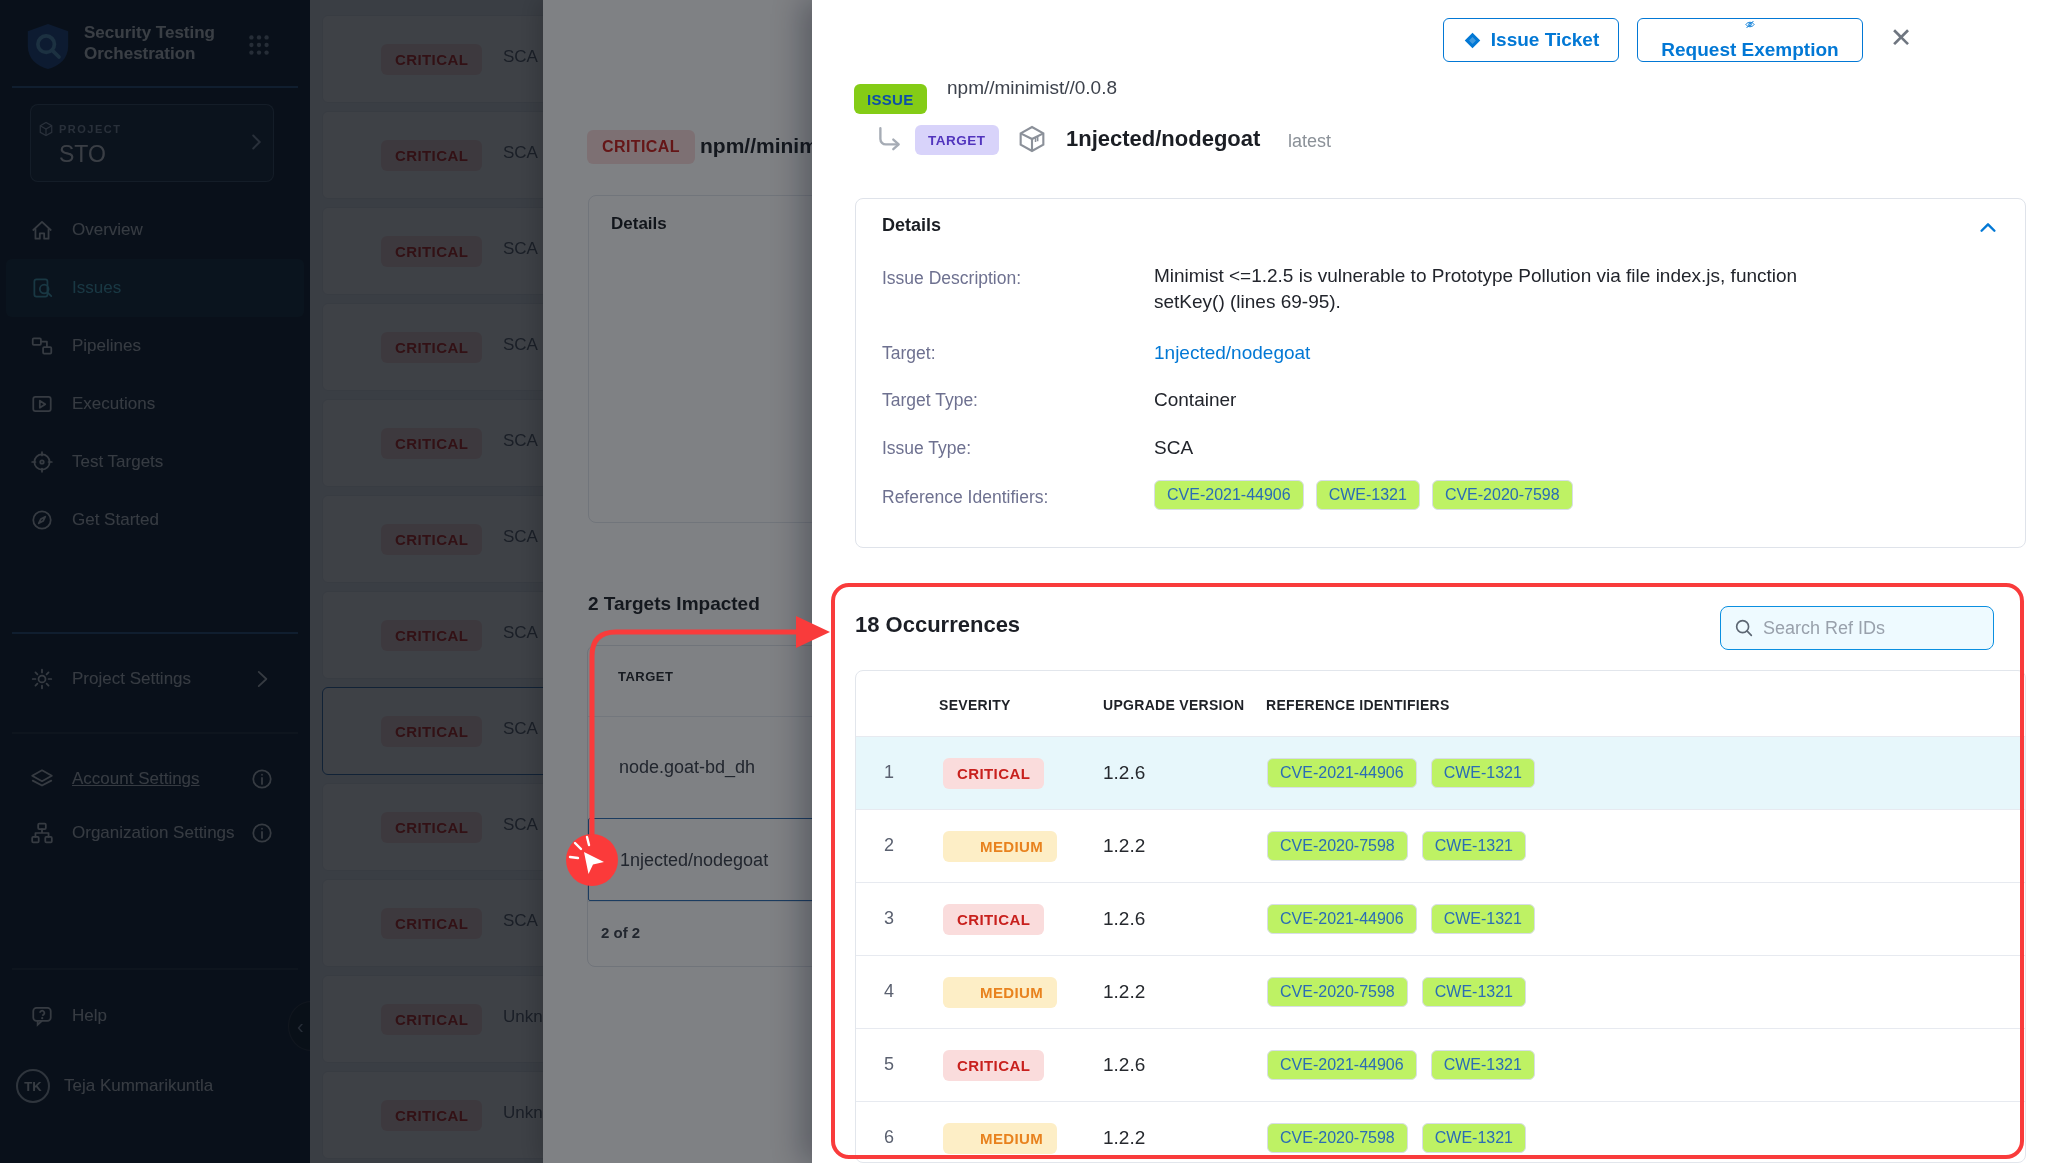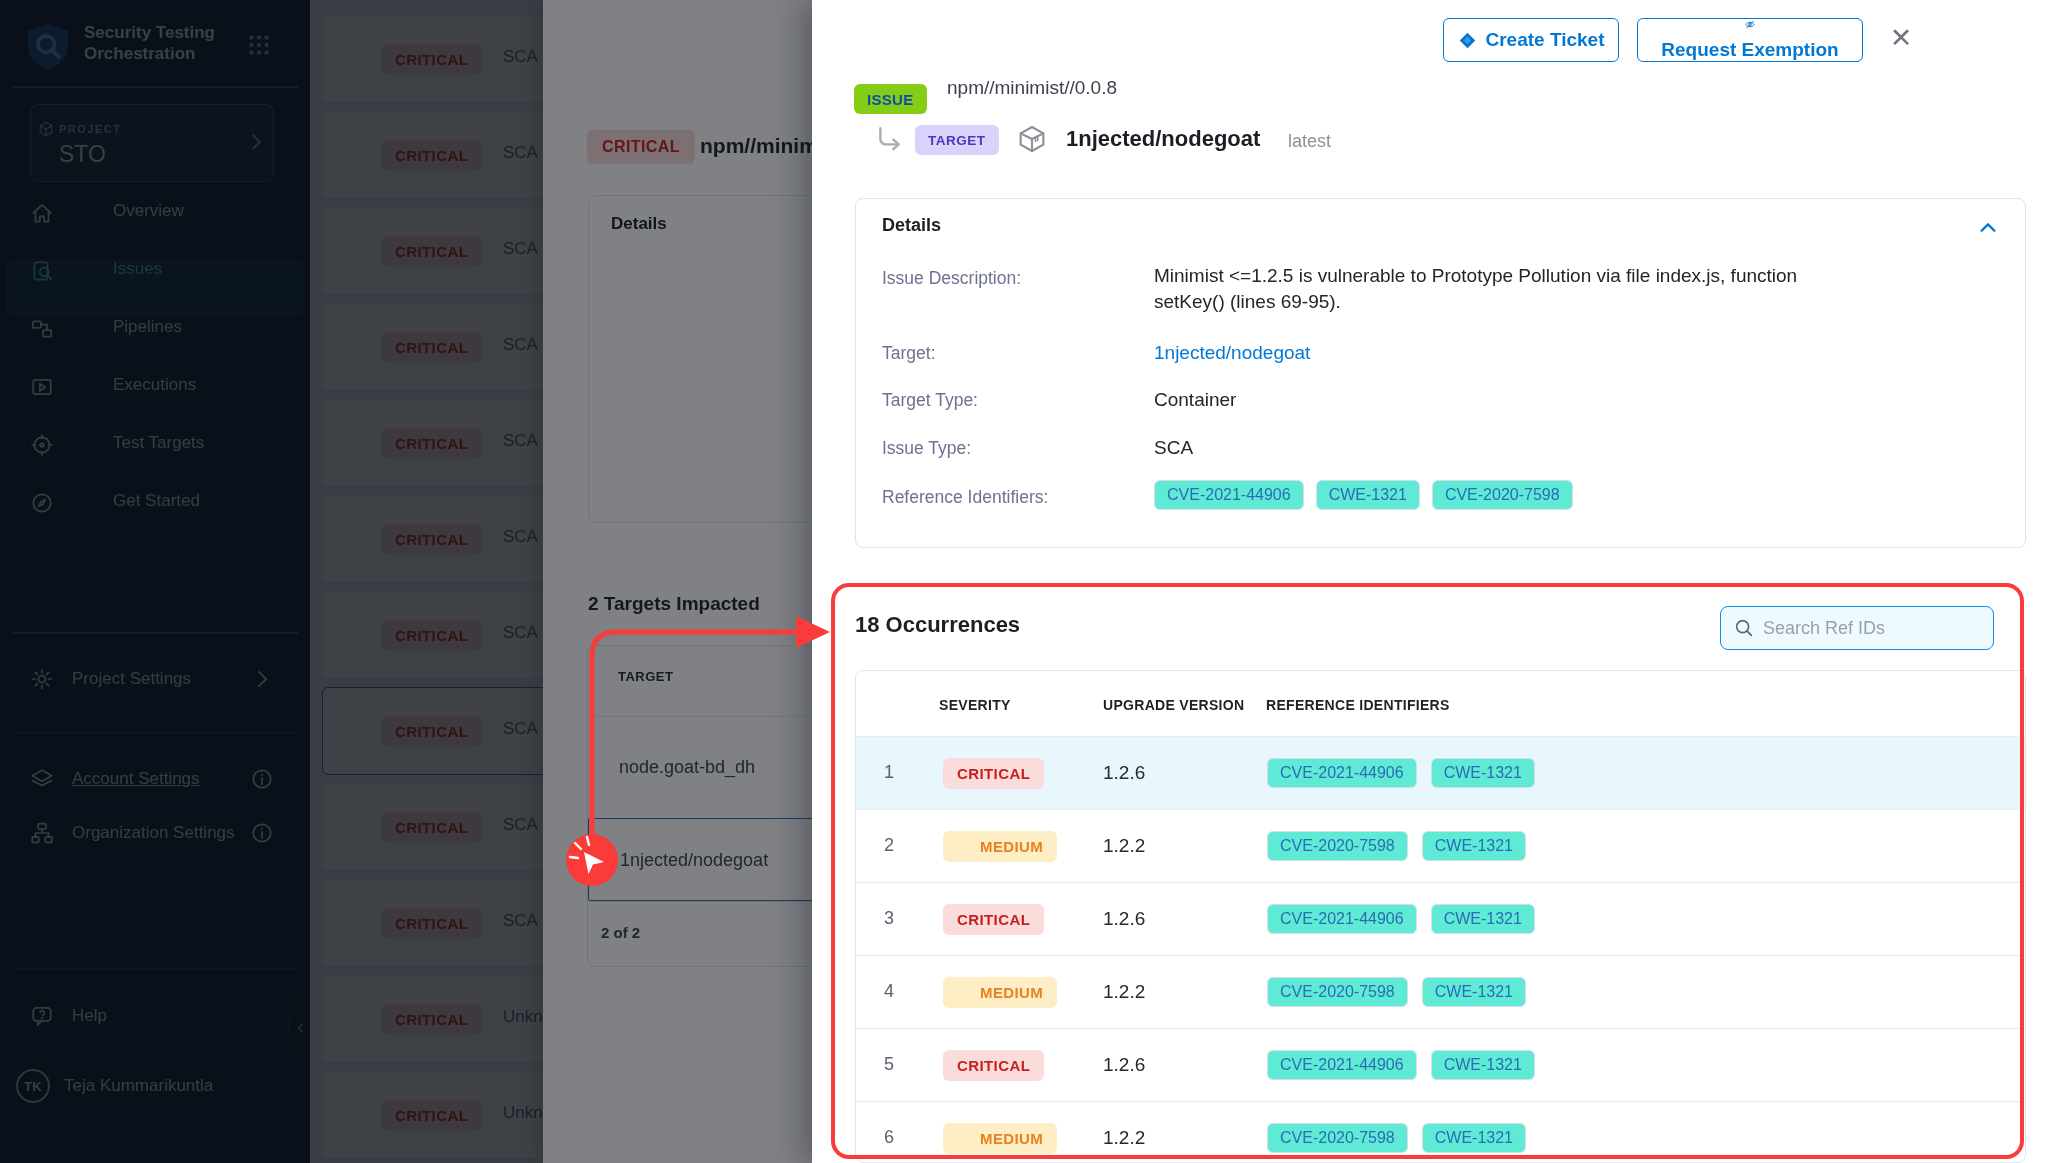--- a/index.html
+++ b/index.html
@@ -13,22 +13,22 @@
   .sb-logo { left:26px; top:22px; width:44px; height:48px; }
   .sb-title { left:84px; top:22px; width:180px; font-size:17px; font-weight:700;
               color:#eef3f9; line-height:21px; }
   .sb-grid { left:246px; top:32px; }
   .sb-div { left:12px; height:2px; background:#2a5d96; width:286px; }
   .proj-card { left:30px; top:104px; width:244px; height:78px; border:1px solid rgba(170,200,235,.3);
                background:rgba(130,170,220,.08); border-radius:8px; }
   .proj-label { left:58px; top:122px; font-size:11px; letter-spacing:1.5px; color:#9db1c7; font-weight:700; }
   .proj-name { left:58px; top:142px; font-size:23px; color:#edf2f8; }
   .nav { left:0; top:201px; width:310px; }
-  .nav-item { position:relative; height:58px; display:flex; align-items:flex-start; padding-left:30px;
-              color:#dbe3ec; font-size:17px;gap:41px; }
+  .nav-item { position:relative; height:58px; display:flex; align-items:center; padding-left:30px;
+              color:#dbe3ec; font-size:17px; }
   .nav-item .ic { width:24px; height:24px; margin-right:18px; flex:0 0 auto; }
   .nav-item.active { background:rgba(80,205,240,.10); border-radius:6px; margin:0 6px; padding-left:24px;
                      color:#52d3f2; }
   .set-item { width:310px; height:58px; display:flex; align-items:center; padding-left:30px;
               color:#dbe3ec; font-size:17px; position:absolute; }
   .set-item .ic { width:24px; height:24px; margin-right:18px; }
   .set-item .trail { position:absolute; right:36px; }
   .sb-help { left:0; top:987px; width:310px; height:58px; display:flex; align-items:center;
              padding-left:30px; color:#dbe3ec; font-size:17px; }
   .sb-help .ic { width:24px; height:24px; margin-right:18px; }
@@ -103,21 +103,21 @@
   .target-title { left:254px; top:126px; font-size:22px; font-weight:700; color:#1b1e24; }
   .target-tag { left:476px; top:131px; font-size:18px; color:#8b9198; }
 
   .det-card { left:43px; top:198px; width:1171px; height:350px; border:1px solid #dfe3ea; border-radius:8px; }
   .det-title { position:absolute; left:26px; top:16px; font-size:18px; font-weight:700; color:#1b1e24; }
   .det-chev { position:absolute; right:26px; top:18px; }
   .det-label { position:absolute; left:26px; font-size:17.5px; color:#6e7190; }
   .det-val { position:absolute; left:298px; font-size:19px; color:#22252c; line-height:26px; }
   .det-link { color:#0278d5; }
   .chip-row { position:absolute; left:298px; display:flex; gap:12px; }
-  .ref-chip { height:30px; padding:4px 12px; display:inline-flex; align-items:center; background:#5eead4;
+  .ref-chip { height:30px; padding:4px 12px; display:inline-flex; align-items:center; background:#bef264;
               border:1px solid #d7dde7; border-radius:6px; font-size:16px; color:#2a6cb5; white-space:nowrap; }
 
   .occ-h { left:43px; top:612px; font-size:22px; font-weight:700; color:#1c1f26; }
   .search-box { left:908px; top:606px; width:274px; height:44px; border:1.5px solid #0b8fe0; border-radius:8px;
                 background:#eefaff; display:flex; align-items:center; padding:0 12px; gap:8px; }
   .search-box input { border:none; outline:none; background:transparent; font-size:18px; width:200px;
                       color:#3c424c; font-family:"Liberation Sans", sans-serif; }
   .search-box input::placeholder { color:#99a1ac; }
 
   .occ-card { left:43px; top:670px; width:1171px; height:493px; border:1px solid #e2e6ec;
@@ -403,21 +403,21 @@
 
   <div class="abs overlay2"></div>
 
   <section class="abs drawer">
 
     <button class="btn btn-create">
       <svg class="icon" viewBox="0 0 22 22" width="19" height="19">
         <path d="M11 2 L20 11 L11 20 L2 11 Z" fill="#0278d5"></path>
         <path d="M11 7 L15 11 L11 15 L7 11 Z" fill="#fff" opacity=".25"></path>
       </svg>
-      <span>Create Ticket</span>
+      <span>Issue Ticket</span>
     </button>
 
     <button class="btn btn-request">
       <svg class="icon" viewBox="0 0 24 24" width="22" height="22">
         <g fill="none" stroke="#0278d5" stroke-width="2">
           <path d="M3 12 C7 5.5 17 5.5 21 12 C17 18.5 7 18.5 3 12 Z"></path>
           <circle cx="12" cy="12" r="3"></circle>
           <path d="M5 19 L19 5" stroke-linecap="round"></path>
         </g>
       </svg>

